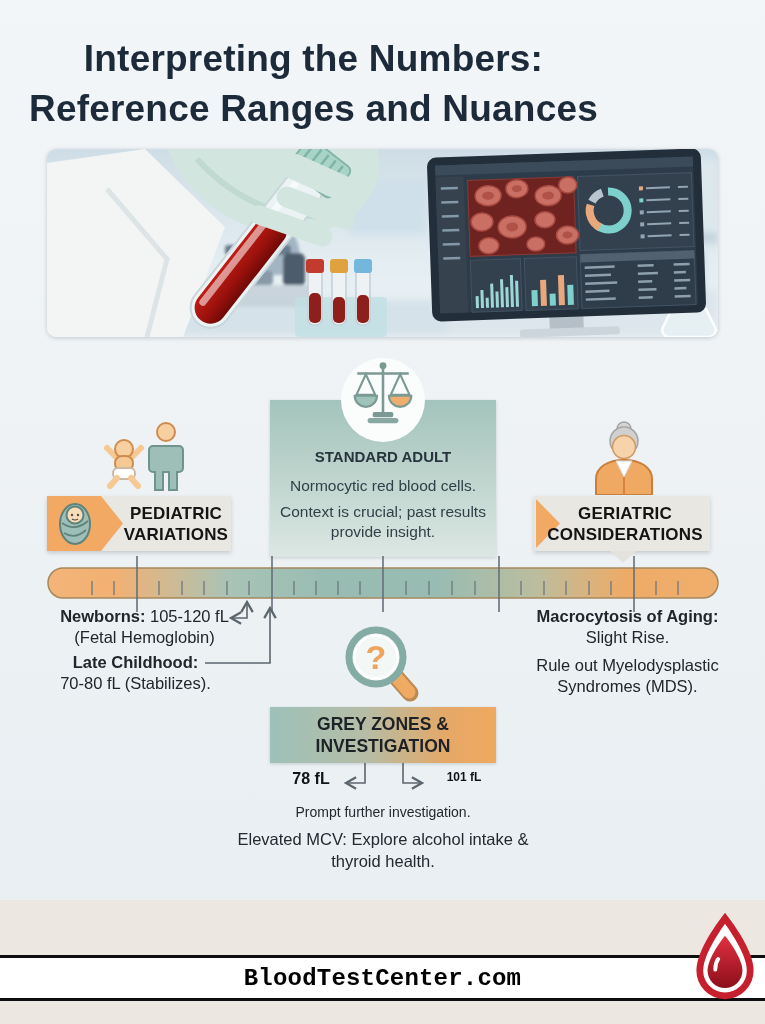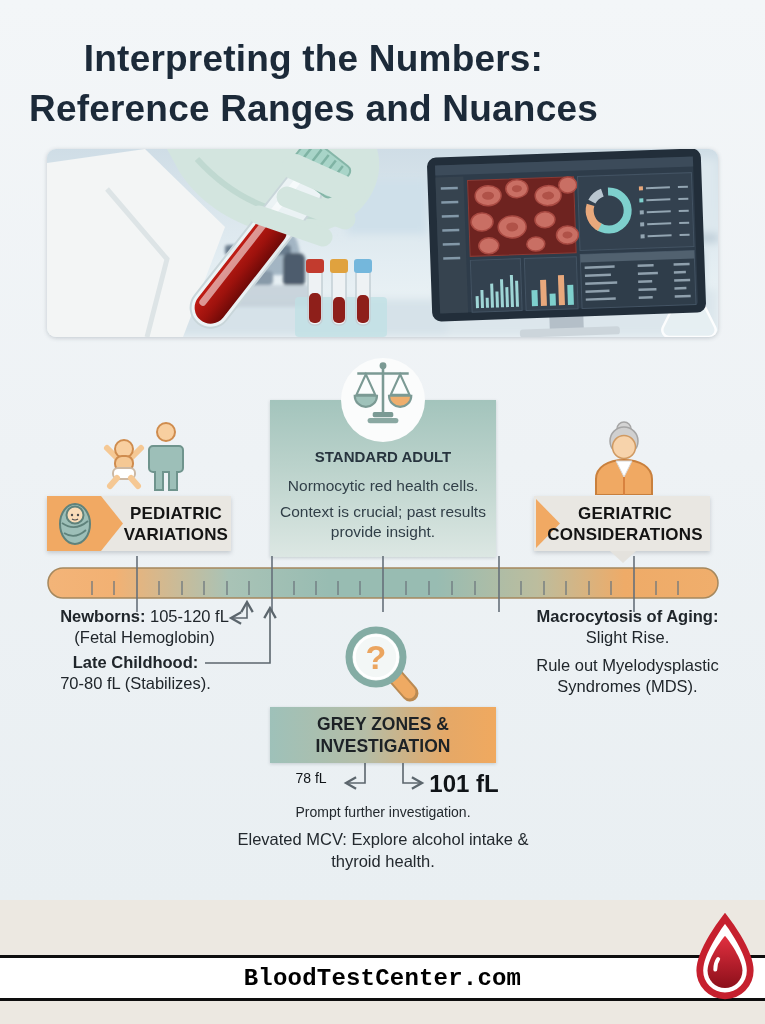--- a/index.html
+++ b/index.html
@@ -47,22 +47,22 @@
   .macro{left:510px;top:606px;width:235px;}
   .macro .gap{margin-top:7px;}
   .arrows{left:0;top:590px;width:765px;height:220px;pointer-events:none;}
   
   .mag{left:338px;top:624px;width:84px;height:82px;}
   
   .grey-card{left:270px;top:707px;width:226px;height:56px;display:flex;align-items:center;justify-content:center;
     background:linear-gradient(90deg,#9ec1b9 0%,#b5bda6 42%,#e5a867 78%,#f0a95f 100%);
     box-shadow:0 1px 3px rgba(80,95,105,.25);
     font-weight:700;font-size:17.5px;line-height:22px;color:#1d2226;text-align:center;}
-  .gz-low{left:268px;top:770px;width:86px;text-align:center;font-size:14px;font-weight:400;color:#101418;}
-  .gz-high{left:416px;top:770px;width:96px;text-align:center;font-size:24px;font-weight:700;color:#101418;}
+  .gz-low{left:268px;top:770px;width:86px;text-align:center;font-size:16px;font-weight:700;color:#101418;}
+  .gz-high{left:416px;top:770px;width:96px;text-align:center;font-size:12px;font-weight:700;color:#101418;}
   .gz-note1{left:208px;top:804px;width:350px;text-align:center;font-size:14px;color:#23292e;}
   .gz-note2{left:233px;top:828px;width:300px;text-align:center;font-size:16.5px;line-height:22px;color:#23292e;}
   
   .footer{left:0;top:900px;width:765px;height:124px;background:#ece8e1;}
   .band{position:absolute;left:0;top:55px;width:765px;height:40px;background:#ffffff;
     border-top:3px solid #0e0e0e;border-bottom:3px solid #0e0e0e;
     display:flex;align-items:center;justify-content:center;font-family:Liberation Mono, monospace;}
   .band-text{font-size:24px;font-weight:700;color:#000;letter-spacing:.2px;}
   .drop-logo{position:absolute;left:693px;top:12px;width:64px;height:92px;}
 </style>
@@ -281,21 +281,21 @@
       </g>
     </svg>
   </div>
 
   <div class="abs adult-card">
     <div class="notch"></div>
     <div class="adult-heading">
       <div>STANDARD ADULT</div>
     </div>
     <div class="adult-body">
-      <div>Normocytic red health cells.</div>
+      <div>Normocytic red blood cells.</div>
       <div class="b2">Context is crucial; past results provide insight.</div>
     </div>
   </div>
 
   <div class="abs scale-wrap">
     <svg width="72" height="68" viewBox="0 0 84 78">
       <g stroke="#7b9a94" stroke-width="3" fill="none">
         <line x1="42" y1="8" x2="42" y2="60"></line>
         <line x1="12" y1="15" x2="72" y2="15"></line>
       </g>

